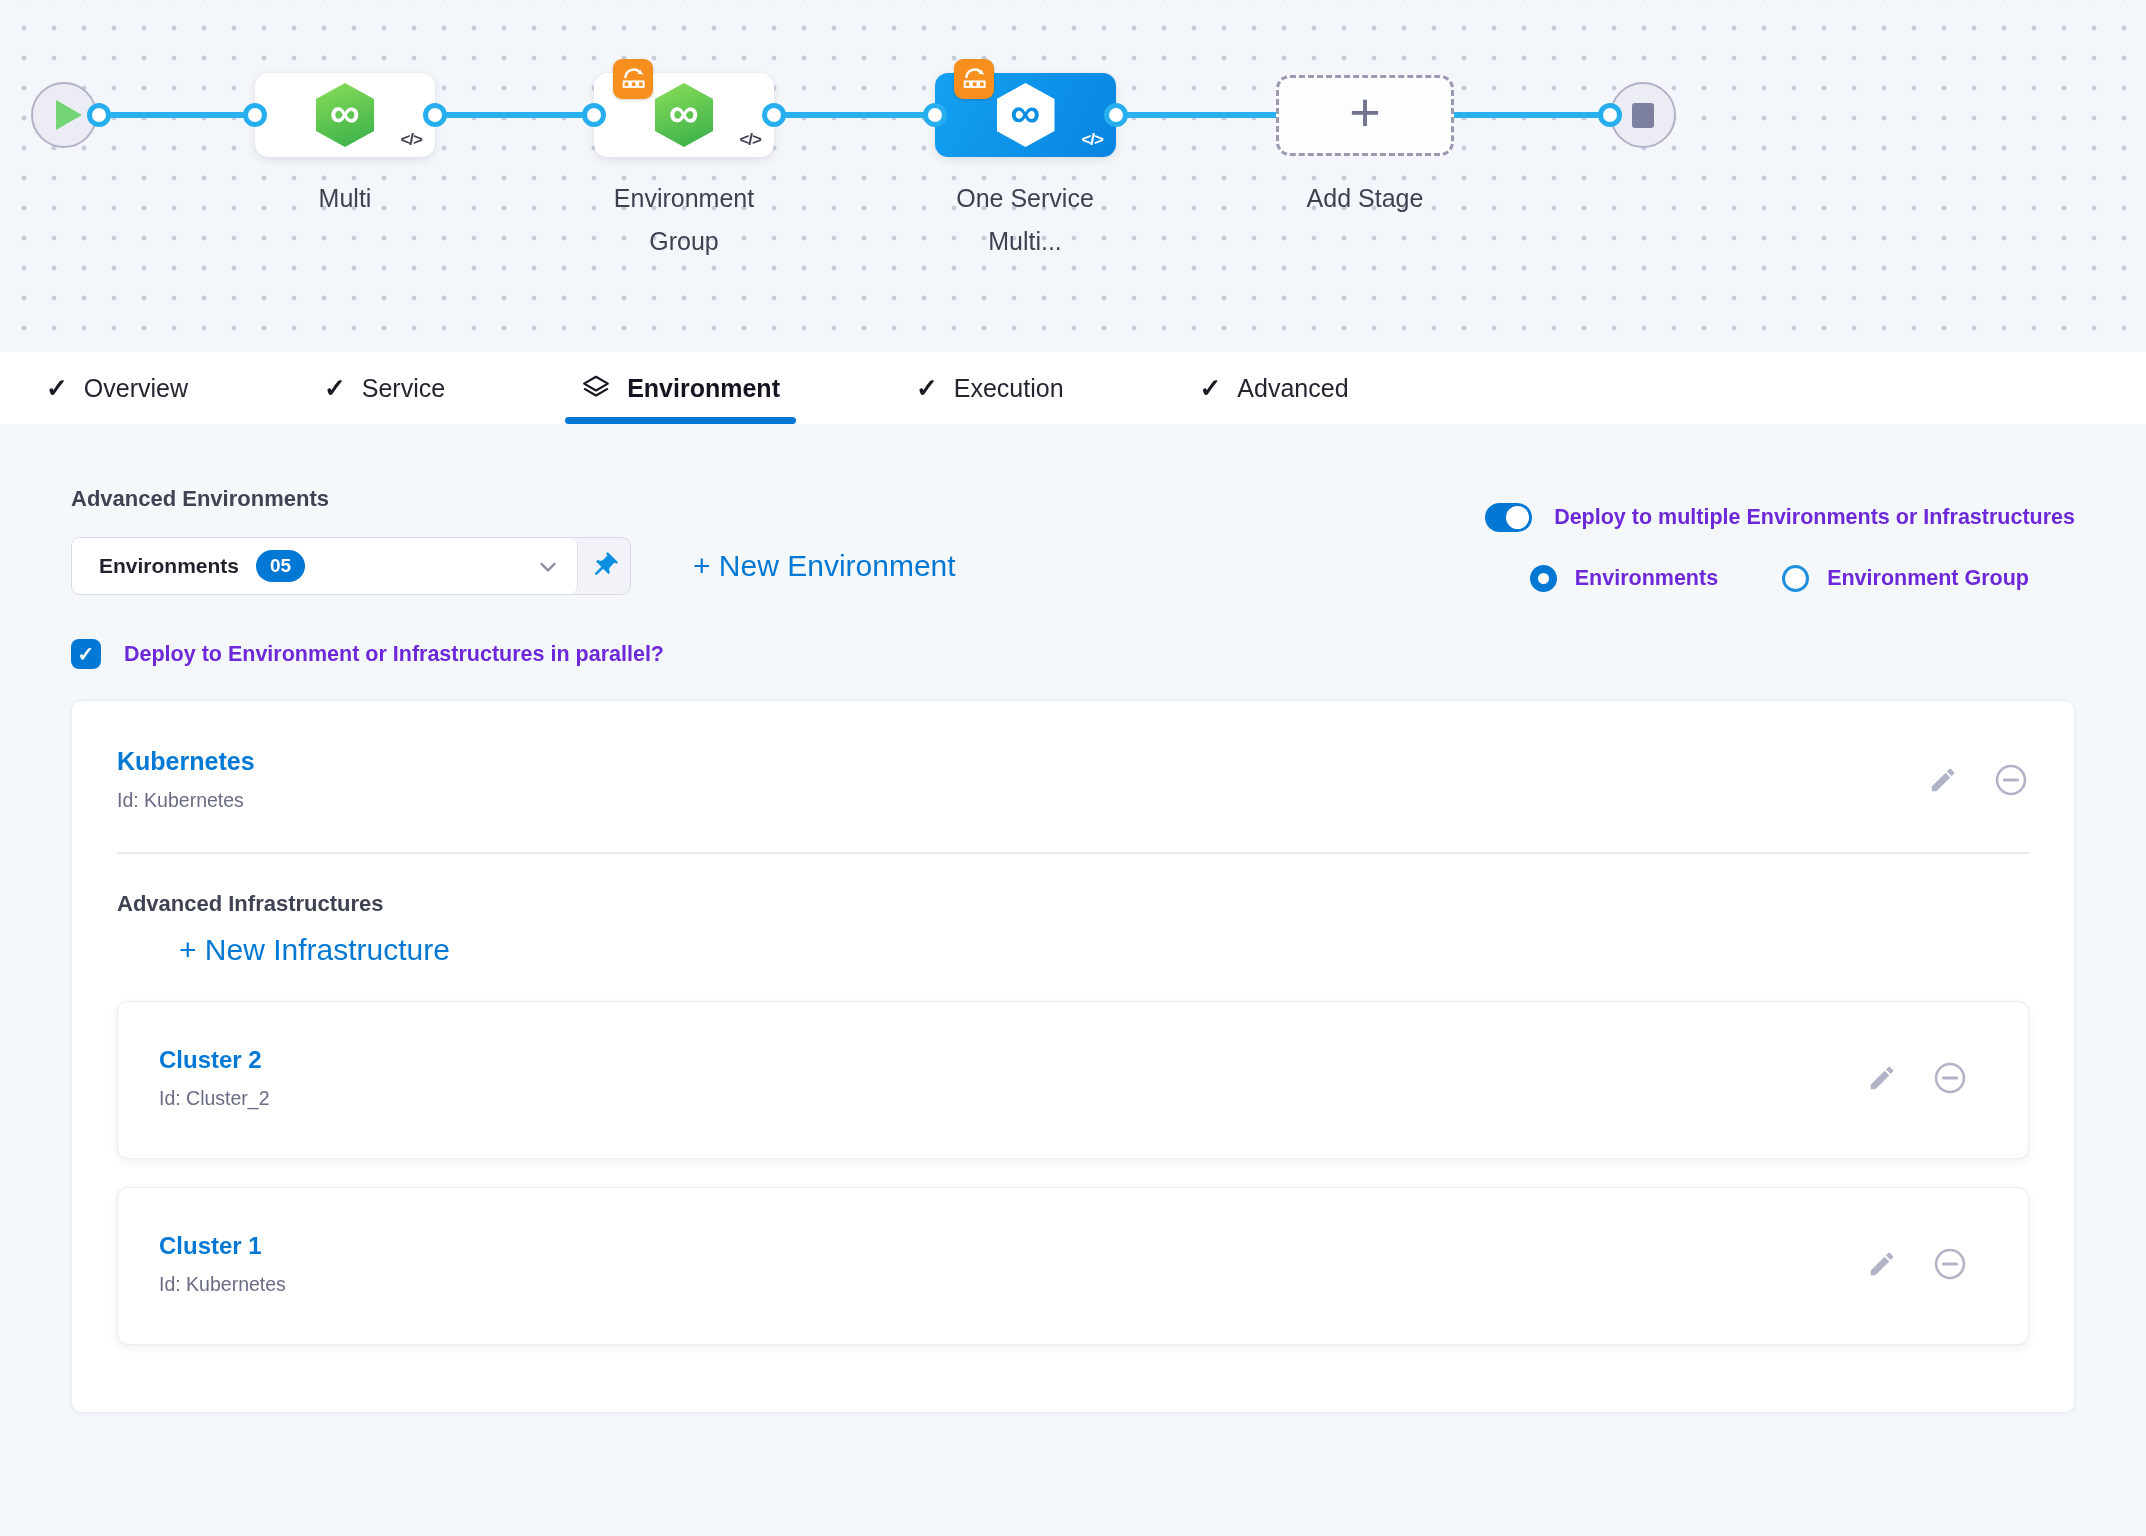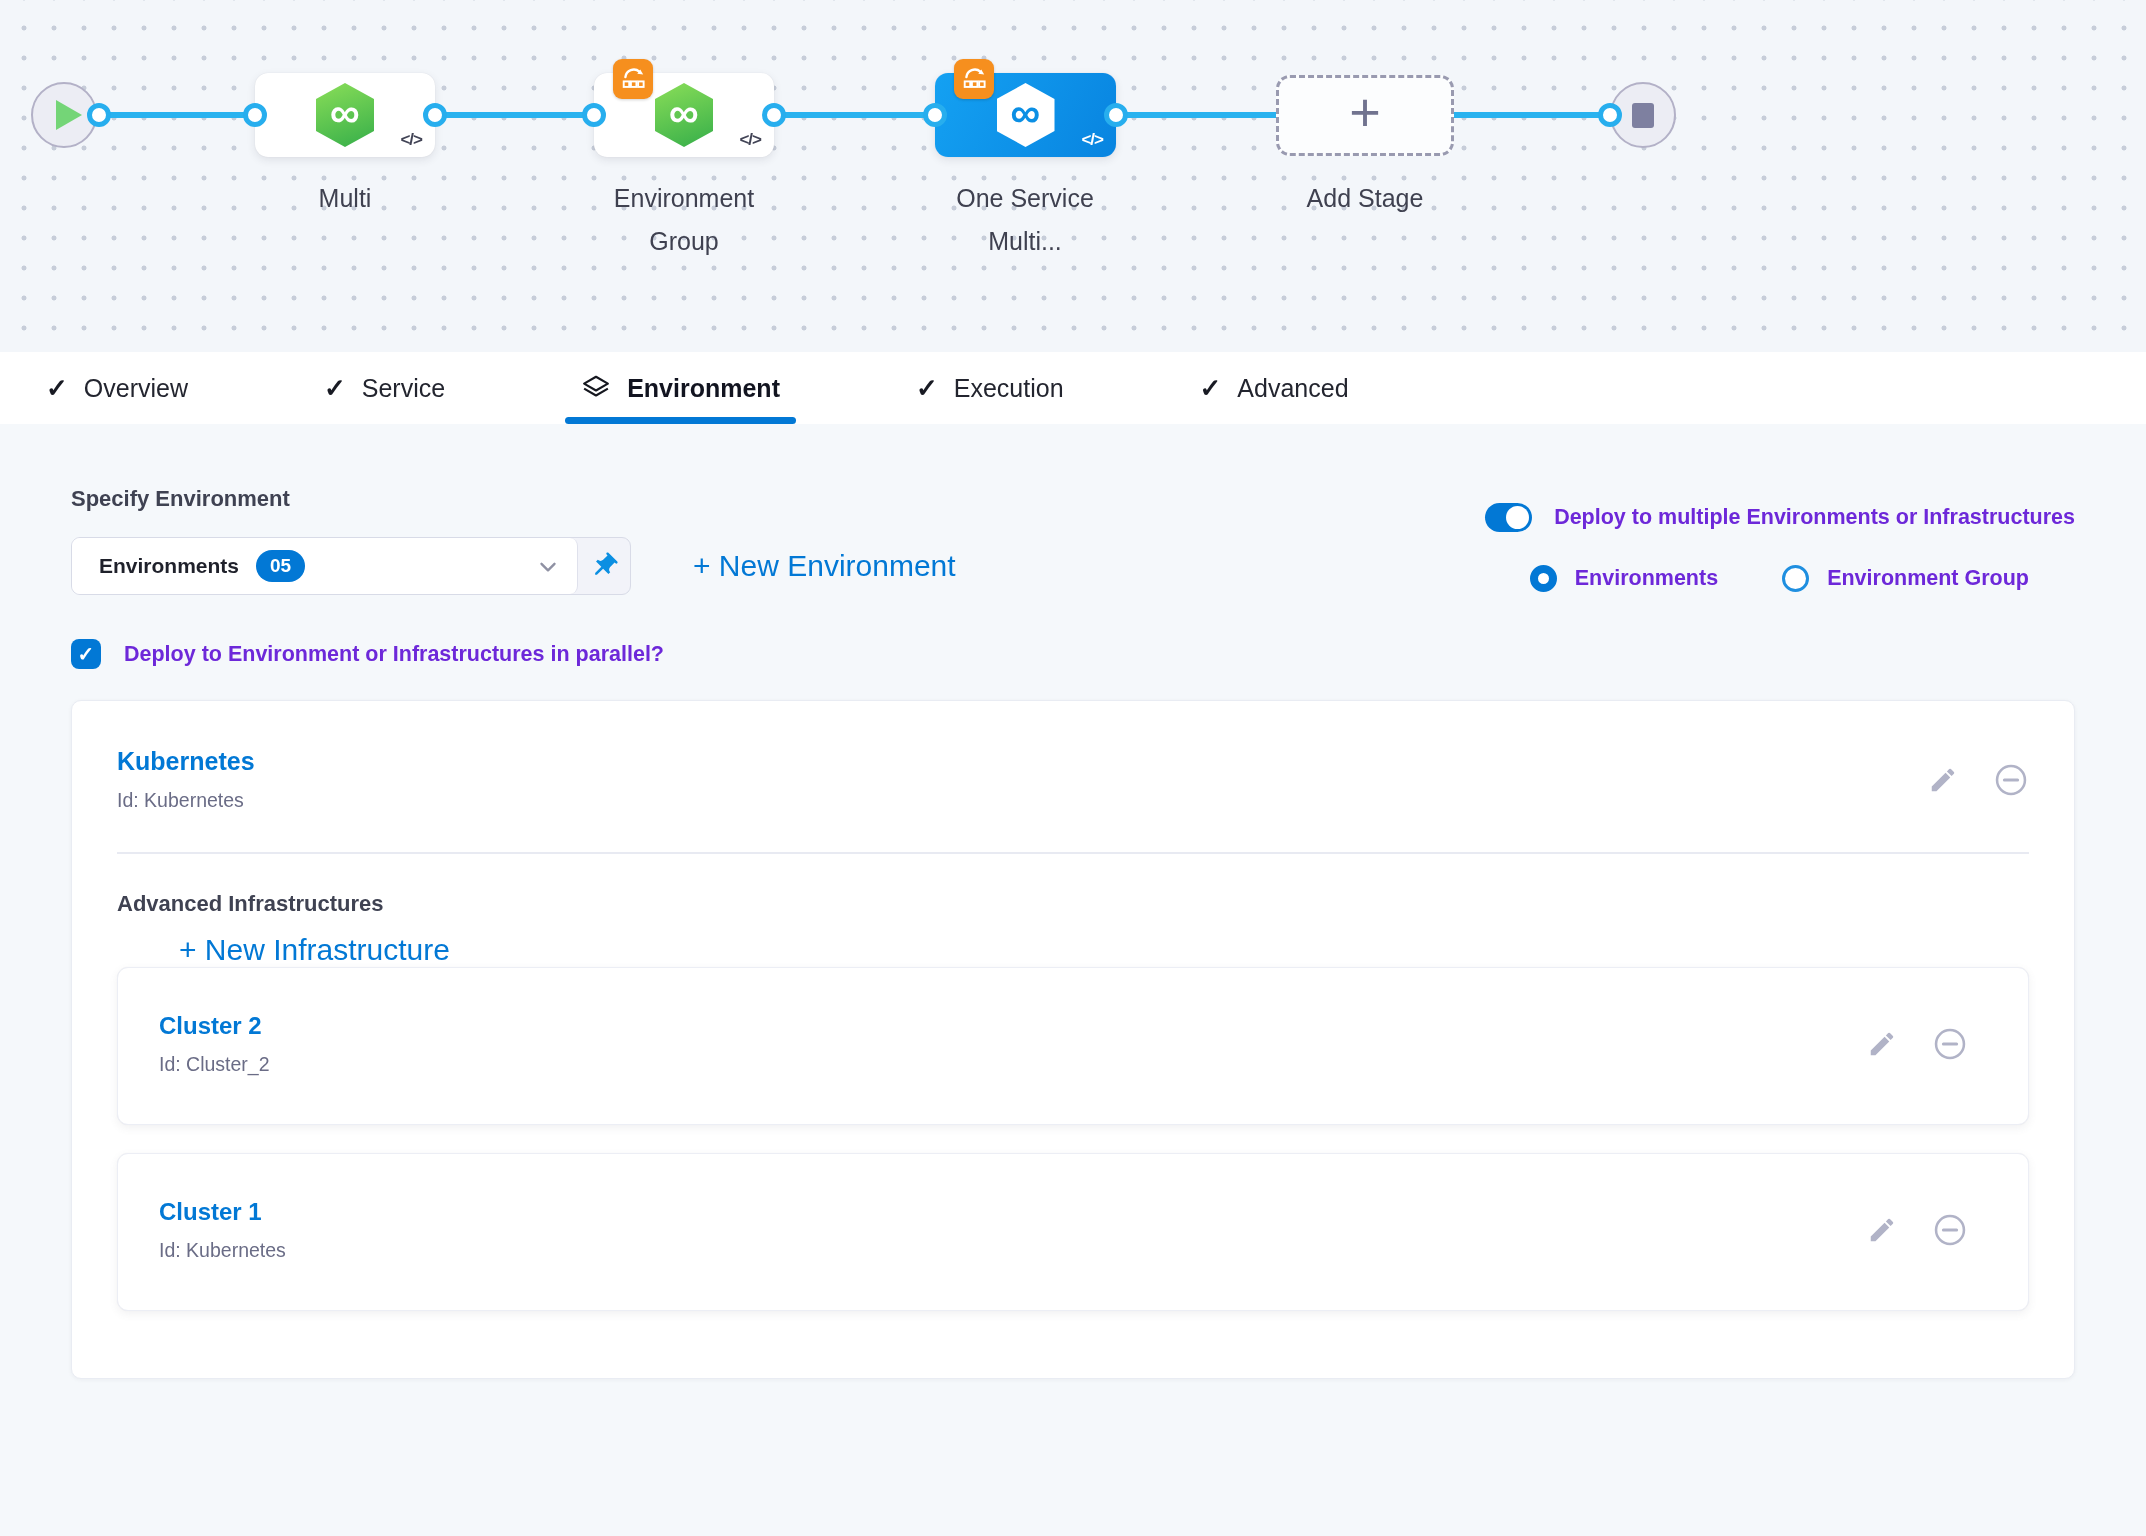--- a/index.html
+++ b/index.html
@@ -131,21 +131,21 @@
   }
   .card-head { display:flex; justify-content:space-between; align-items:center; }
   .entity-name { font-size:25px; font-weight:700; color:#0278d5; cursor:pointer; }
   .entity-name.sm { font-size:24px; }
   .entity-id { margin-top:13px; font-size:19.5px; color:#6a6c86; }
   .icon-row { display:flex; align-items:center; gap:35px; }
   .icon-btn { cursor:pointer; display:flex; }
   .divider { border:0; border-top:2px solid #e8eaf2; margin:40px 0 0; }
   .infra-label { margin-top:37px; }
   .infra-card {
-    background:#fff; border:1px solid #ecEEF5; border-radius:11px;
+    margin-top:34px; background:#fff; border:1px solid #ecEEF5; border-radius:11px;
     box-shadow:0 3px 9px rgba(96,97,112,.09), 0 0 1px rgba(40,41,61,.06);
     padding:44px 60px 48px 41px; display:flex; justify-content:space-between; align-items:center;
   }
   .infra-card + .infra-card { margin-top:28px; }
 </style>
 </head>
 <body>
 
 <div class="app">
 
@@ -246,21 +246,21 @@
     <div class="tab">
       <span class="check">✓</span>
       <span>Advanced</span>
     </div>
   </div>
 
   <div class="content">
 
     <div class="top-row">
       <div>
-        <div class="section-label">Specify Environment</div>
+        <div class="section-label">Advanced Environments</div>
         <div class="dd-row">
           <div class="dropdown">
             <div class="dd-main">
               <span class="dd-value">Environments</span>
               <span class="dd-badge">05</span>
               <span class="dd-chevron">
                 <svg width="26" height="26" viewBox="0 0 24 24" fill="none" stroke="#8f91a3" stroke-width="2.2" stroke-linecap="round" stroke-linejoin="round">
                     <path d="M6 10l6 6 6-6"></path>
                   </svg>
               </span>

